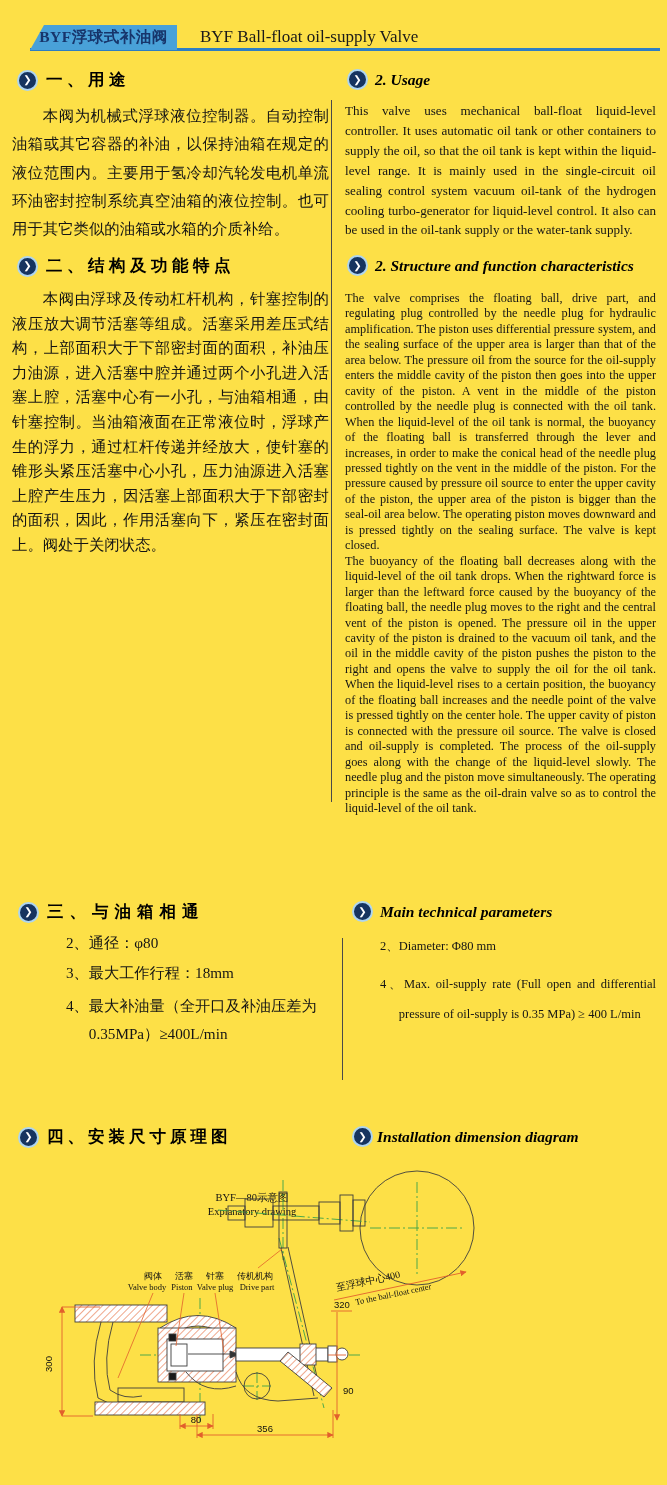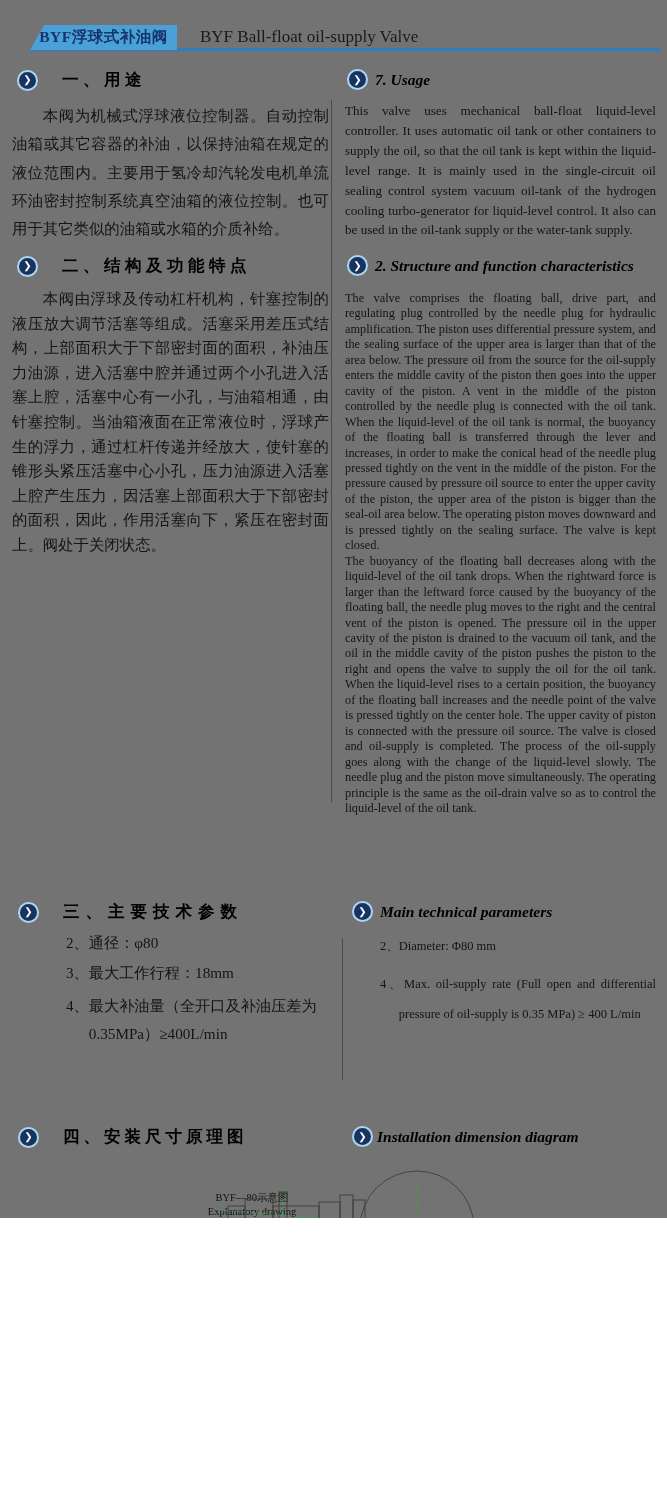--- a/index.html
+++ b/index.html
@@ -1,30 +1,30 @@
 <!DOCTYPE html>
 <html><head>
 <meta charset="utf-8">
 <style>
   html,body{margin:0;padding:0;background:#fff;}
-  .page{position:relative;width:667px;height:1218px;background:#737373;overflow:hidden;
+  .page{position:relative;width:667px;height:1485px;background:#fde047;overflow:hidden;
         font-family:"Liberation Serif","DejaVu Serif",serif;color:#111;}
   
   .hdr-rule{position:absolute;left:30px;top:48px;width:630px;height:2.5px;background:#2e7ec3;}
   .hdr-box{position:absolute;left:30px;top:25px;width:147px;height:25px;background:#49a1d8;
            clip-path:polygon(14px 0,100% 0,100% 100%,0 100%);
            display:flex;align-items:center;justify-content:center;}
   .hdr-box span{font-weight:bold;font-size:15.5px;color:#17356b;letter-spacing:.5px;}
   .hdr-en{position:absolute;left:200px;top:27px;font-size:17px;color:#1a1a1a;}
   
   .sec{position:absolute;display:flex;align-items:center;}
   .ico{width:17px;height:17px;border-radius:50%;background:#16345f;border:2.5px solid #aed5ef;
        color:#fff;display:flex;align-items:center;justify-content:center;
        font-family:"DejaVu Sans",sans-serif;font-size:10px;font-weight:bold;line-height:1;flex:0 0 auto;}
-  .sec-zh{font-size:16.5px;font-weight:bold;letter-spacing:4.5px;margin-left:24px;color:#000;}
+  .sec-zh{font-size:16.5px;font-weight:bold;letter-spacing:4.5px;margin-left:8px;color:#000;}
   .sec-en{font-size:15.5px;font-weight:bold;font-style:italic;margin-left:7px;color:#000;}
   
   .zh-body{position:absolute;text-align:justify;color:#141414;}
   .zh-body p{margin:0;text-indent:2em;}
   .en-body{position:absolute;text-align:justify;color:#141414;}
   .en-body p{margin:0;}
   .vdiv{position:absolute;width:1px;background:#4a4a4a;}
   .params{position:absolute;color:#141414;}
   .params .item{text-indent:-1.5em;padding-left:1.5em;}
   .drawing{position:absolute;left:0;top:1160px;}
@@ -43,21 +43,21 @@
 
   <div class="vdiv" style="left:331px;top:100px;height:702px;"></div>
   <div class="vdiv" style="left:342px;top:938px;height:142px;"></div>
 
   <div class="sec" style="left:17px;top:69px;">
     <span class="ico">❯</span>
     <span class="sec-zh">一、用途</span>
   </div>
   <div class="sec" style="left:347px;top:69px;">
     <span class="ico">❯</span>
-    <span class="sec-en">7. Usage</span>
+    <span class="sec-en">2. Usage</span>
   </div>
 
   <div class="zh-body" style="left:12px;top:102px;width:317px;font-size:15.4px;line-height:28.3px;">
     <p>本阀为机械式浮球液位控制器。自动控制油箱或其它容器的补油，以保持油箱在规定的液位范围内。主要用于氢冷却汽轮发电机单流环油密封控制系统真空油箱的液位控制。也可用于其它类似的油箱或水箱的介质补给。</p>
   </div>
   <div class="en-body" style="left:345px;top:101px;width:311px;font-size:13.1px;line-height:19.9px;">
     <p>This valve uses mechanical ball-float liquid-level controller. It uses automatic oil tank or other containers to supply the oil, so that the oil tank is kept within the liquid-level range. It is mainly used in the single-circuit oil sealing control system vacuum oil-tank of the hydrogen cooling turbo-generator for liquid-level control. It also can be used in the oil-tank supply or the water-tank supply.</p>
   </div>
 
   <div class="sec" style="left:17px;top:255px;">
@@ -72,21 +72,21 @@
   <div class="zh-body" style="left:12px;top:287px;width:317px;font-size:15.4px;line-height:24.6px;">
     <p>本阀由浮球及传动杠杆机构，针塞控制的液压放大调节活塞等组成。活塞采用差压式结构，上部面积大于下部密封面的面积，补油压力油源，进入活塞中腔并通过两个小孔进入活塞上腔，活塞中心有一小孔，与油箱相通，由针塞控制。当油箱液面在正常液位时，浮球产生的浮力，通过杠杆传递并经放大，使针塞的锥形头紧压活塞中心小孔，压力油源进入活塞上腔产生压力，因活塞上部面积大于下部密封的面积，因此，作用活塞向下，紧压在密封面上。阀处于关闭状态。</p>
   </div>
   <div class="en-body" style="left:345px;top:291px;width:311px;font-size:12.3px;line-height:15.45px;">
     <p>The valve comprises the floating ball, drive part, and regulating plug controlled by the needle plug for hydraulic amplification. The piston uses differential pressure system, and the sealing surface of the upper area is larger than that of the area below. The pressure oil from the source for the oil-supply enters the middle cavity of the piston then goes into the upper cavity of the piston. A vent in the middle of the piston controlled by the needle plug is connected with the oil tank. When the liquid-level of the oil tank is normal, the buoyancy of the floating ball is transferred through the lever and increases, in order to make the conical head of the needle plug pressed tightly on the vent in the middle of the piston. For the pressure caused by pressure oil source to enter the upper cavity of the piston, the upper area of the piston is bigger than the seal-oil area below. The operating piston moves downward and is pressed tightly on the sealing surface. The valve is kept closed.</p>
     <p>The buoyancy of the floating ball decreases along with the liquid-level of the oil tank drops. When the rightward force is larger than the leftward force caused by the buoyancy of the floating ball, the needle plug moves to the right and the central vent of the piston is opened. The pressure oil in the upper cavity of the piston is drained to the vacuum oil tank, and the oil in the middle cavity of the piston pushes the piston to the right and opens the valve to supply the oil for the oil tank. When the liquid-level rises to a certain position, the buoyancy of the floating ball increases and the needle point of the valve is pressed tightly on the center hole. The upper cavity of piston is connected with the pressure oil source. The valve is closed and oil-supply is completed. The process of the oil-supply goes along with the change of the liquid-level slowly. The needle plug and the piston move simultaneously. The operating principle is the same as the oil-drain valve so as to control the liquid-level of the oil tank.</p>
   </div>
 
   <div class="sec" style="left:18px;top:901px;">
     <span class="ico">❯</span>
-    <span class="sec-zh" style="letter-spacing:6px;">三、主要技术参数</span>
+    <span class="sec-zh" style="letter-spacing:6px;">三、与油箱相通</span>
   </div>
   <div class="sec" style="left:352px;top:901px;">
     <span class="ico">❯</span>
     <span class="sec-en">Main technical parameters</span>
   </div>
 
   <div class="params" style="left:66px;top:932px;width:278px;font-size:15.2px;line-height:22px;">
     <div class="item" style="margin-bottom:8px;">2、通径：φ80</div>
     <div class="item" style="margin-bottom:8px;">3、最大工作行程：18mm</div>
     <div class="item" style="line-height:28px;">4、最大补油量（全开口及补油压差为0.35MPa）≥400L/min</div>

